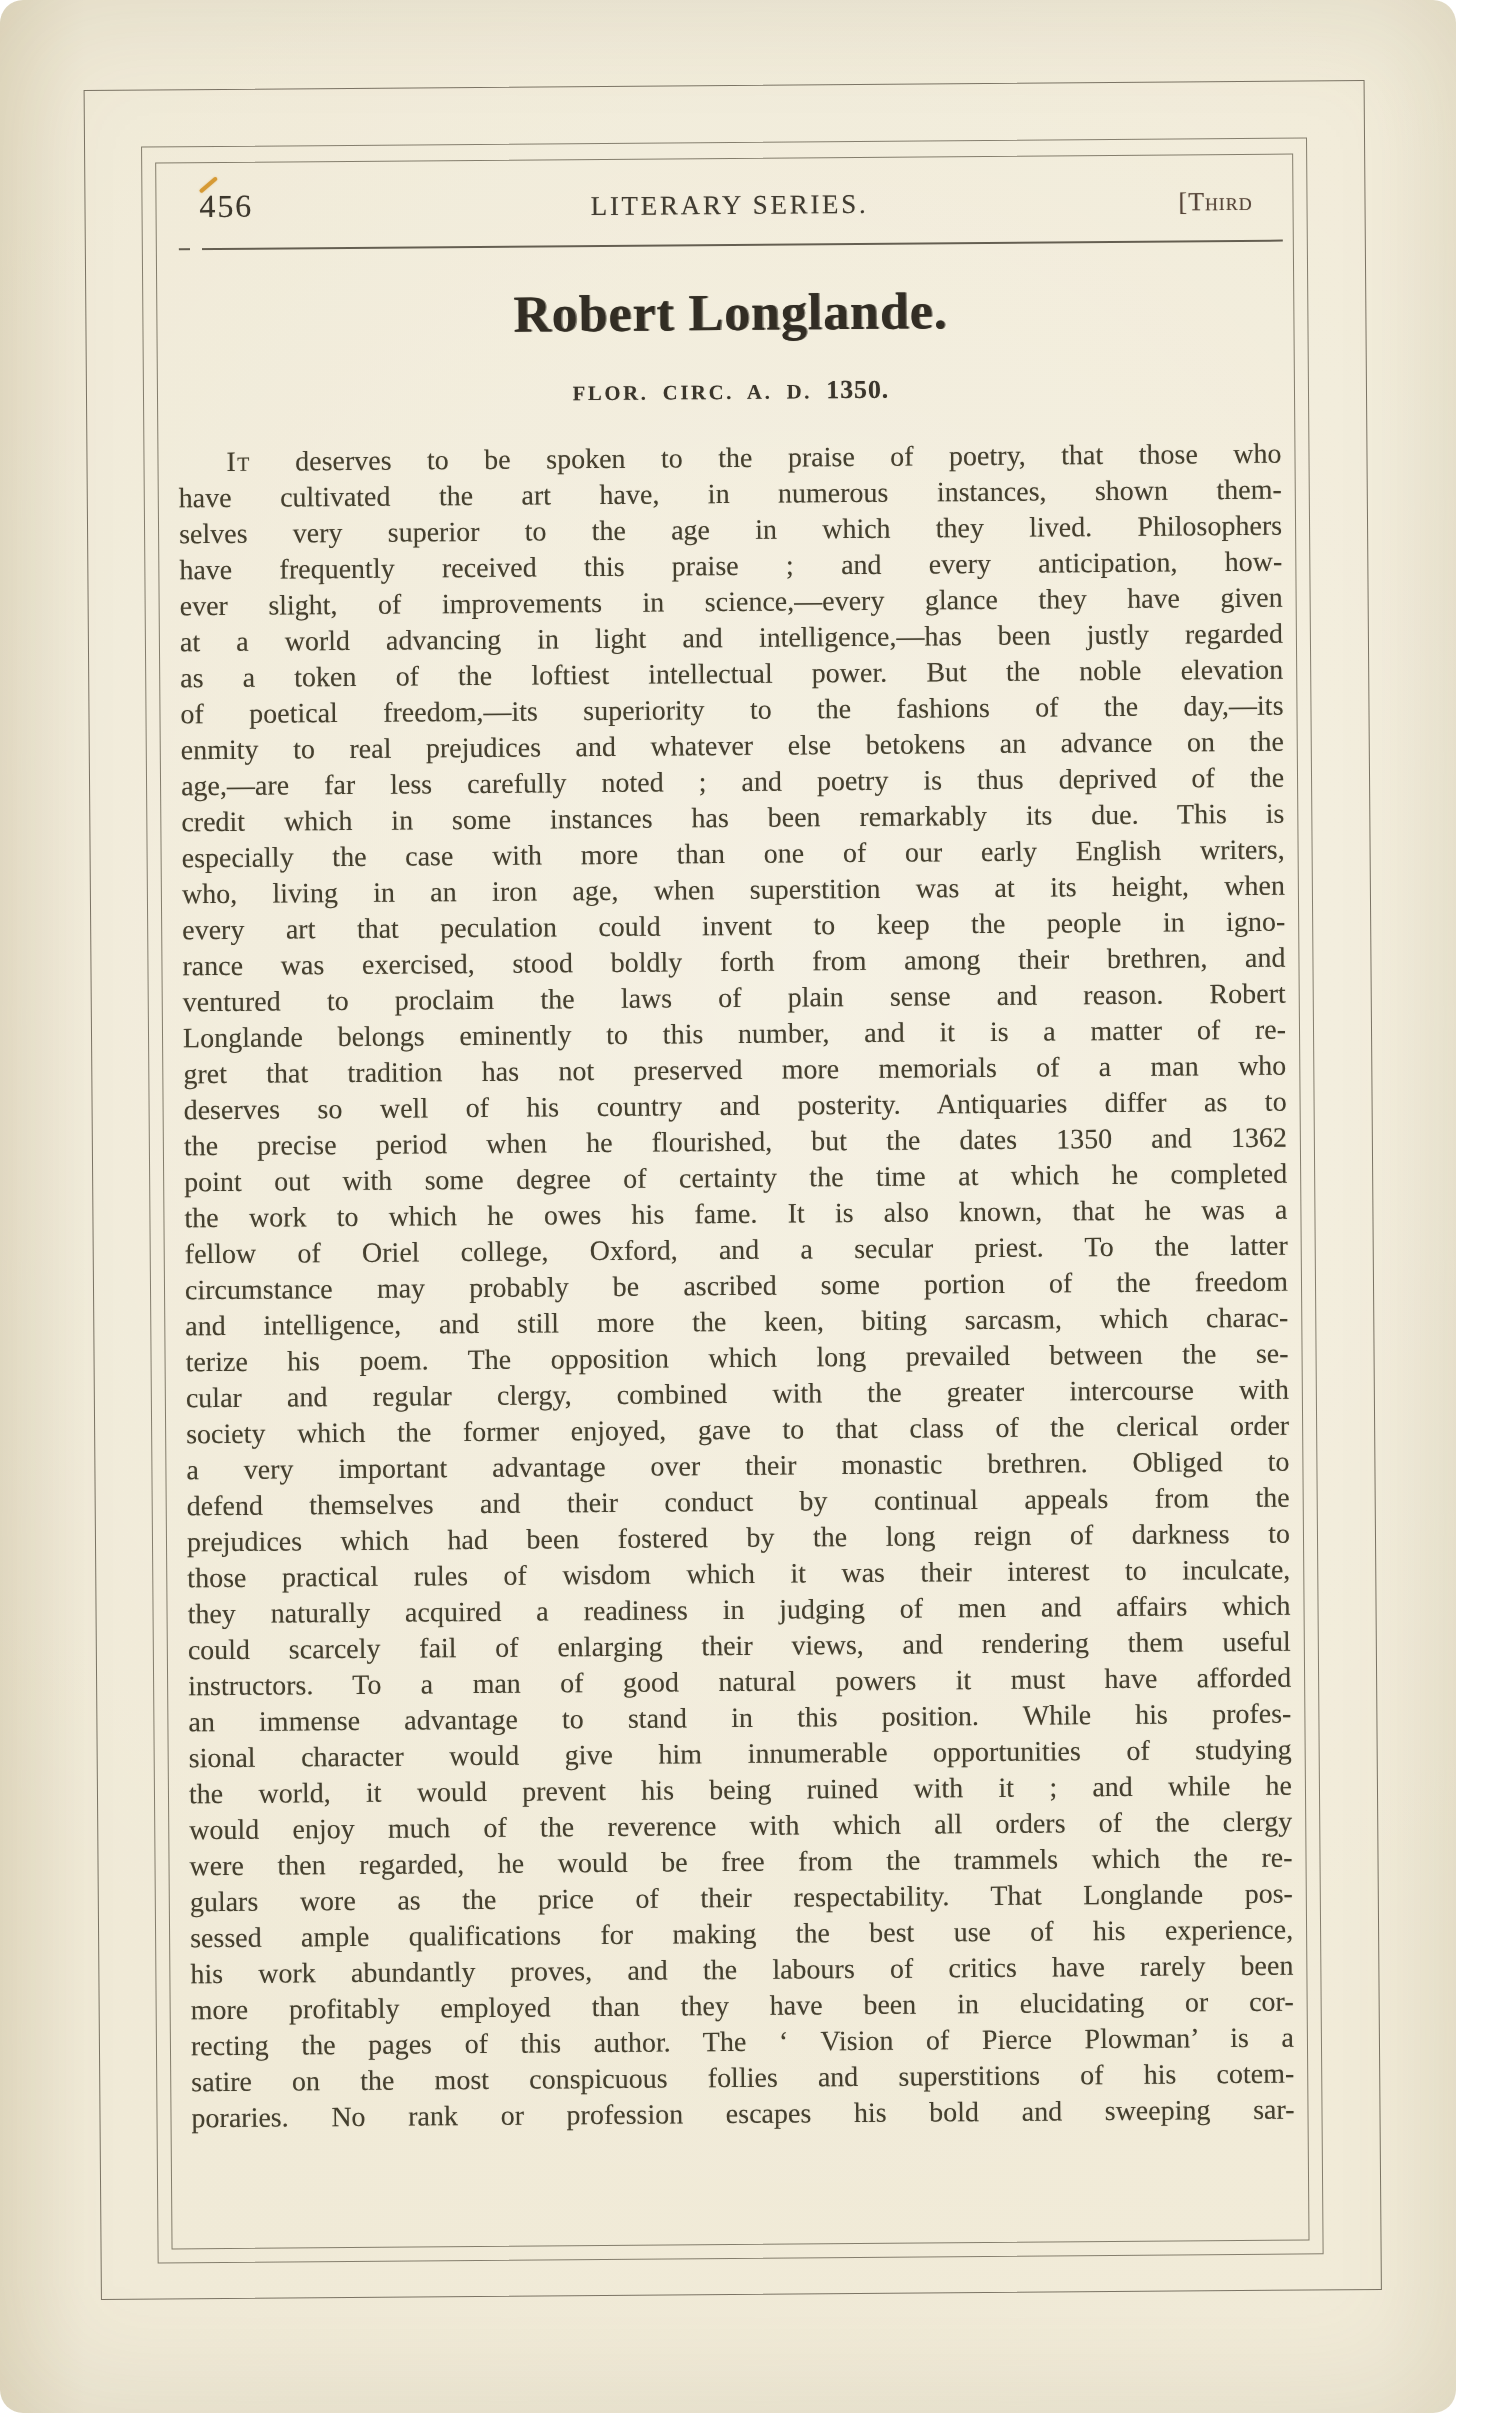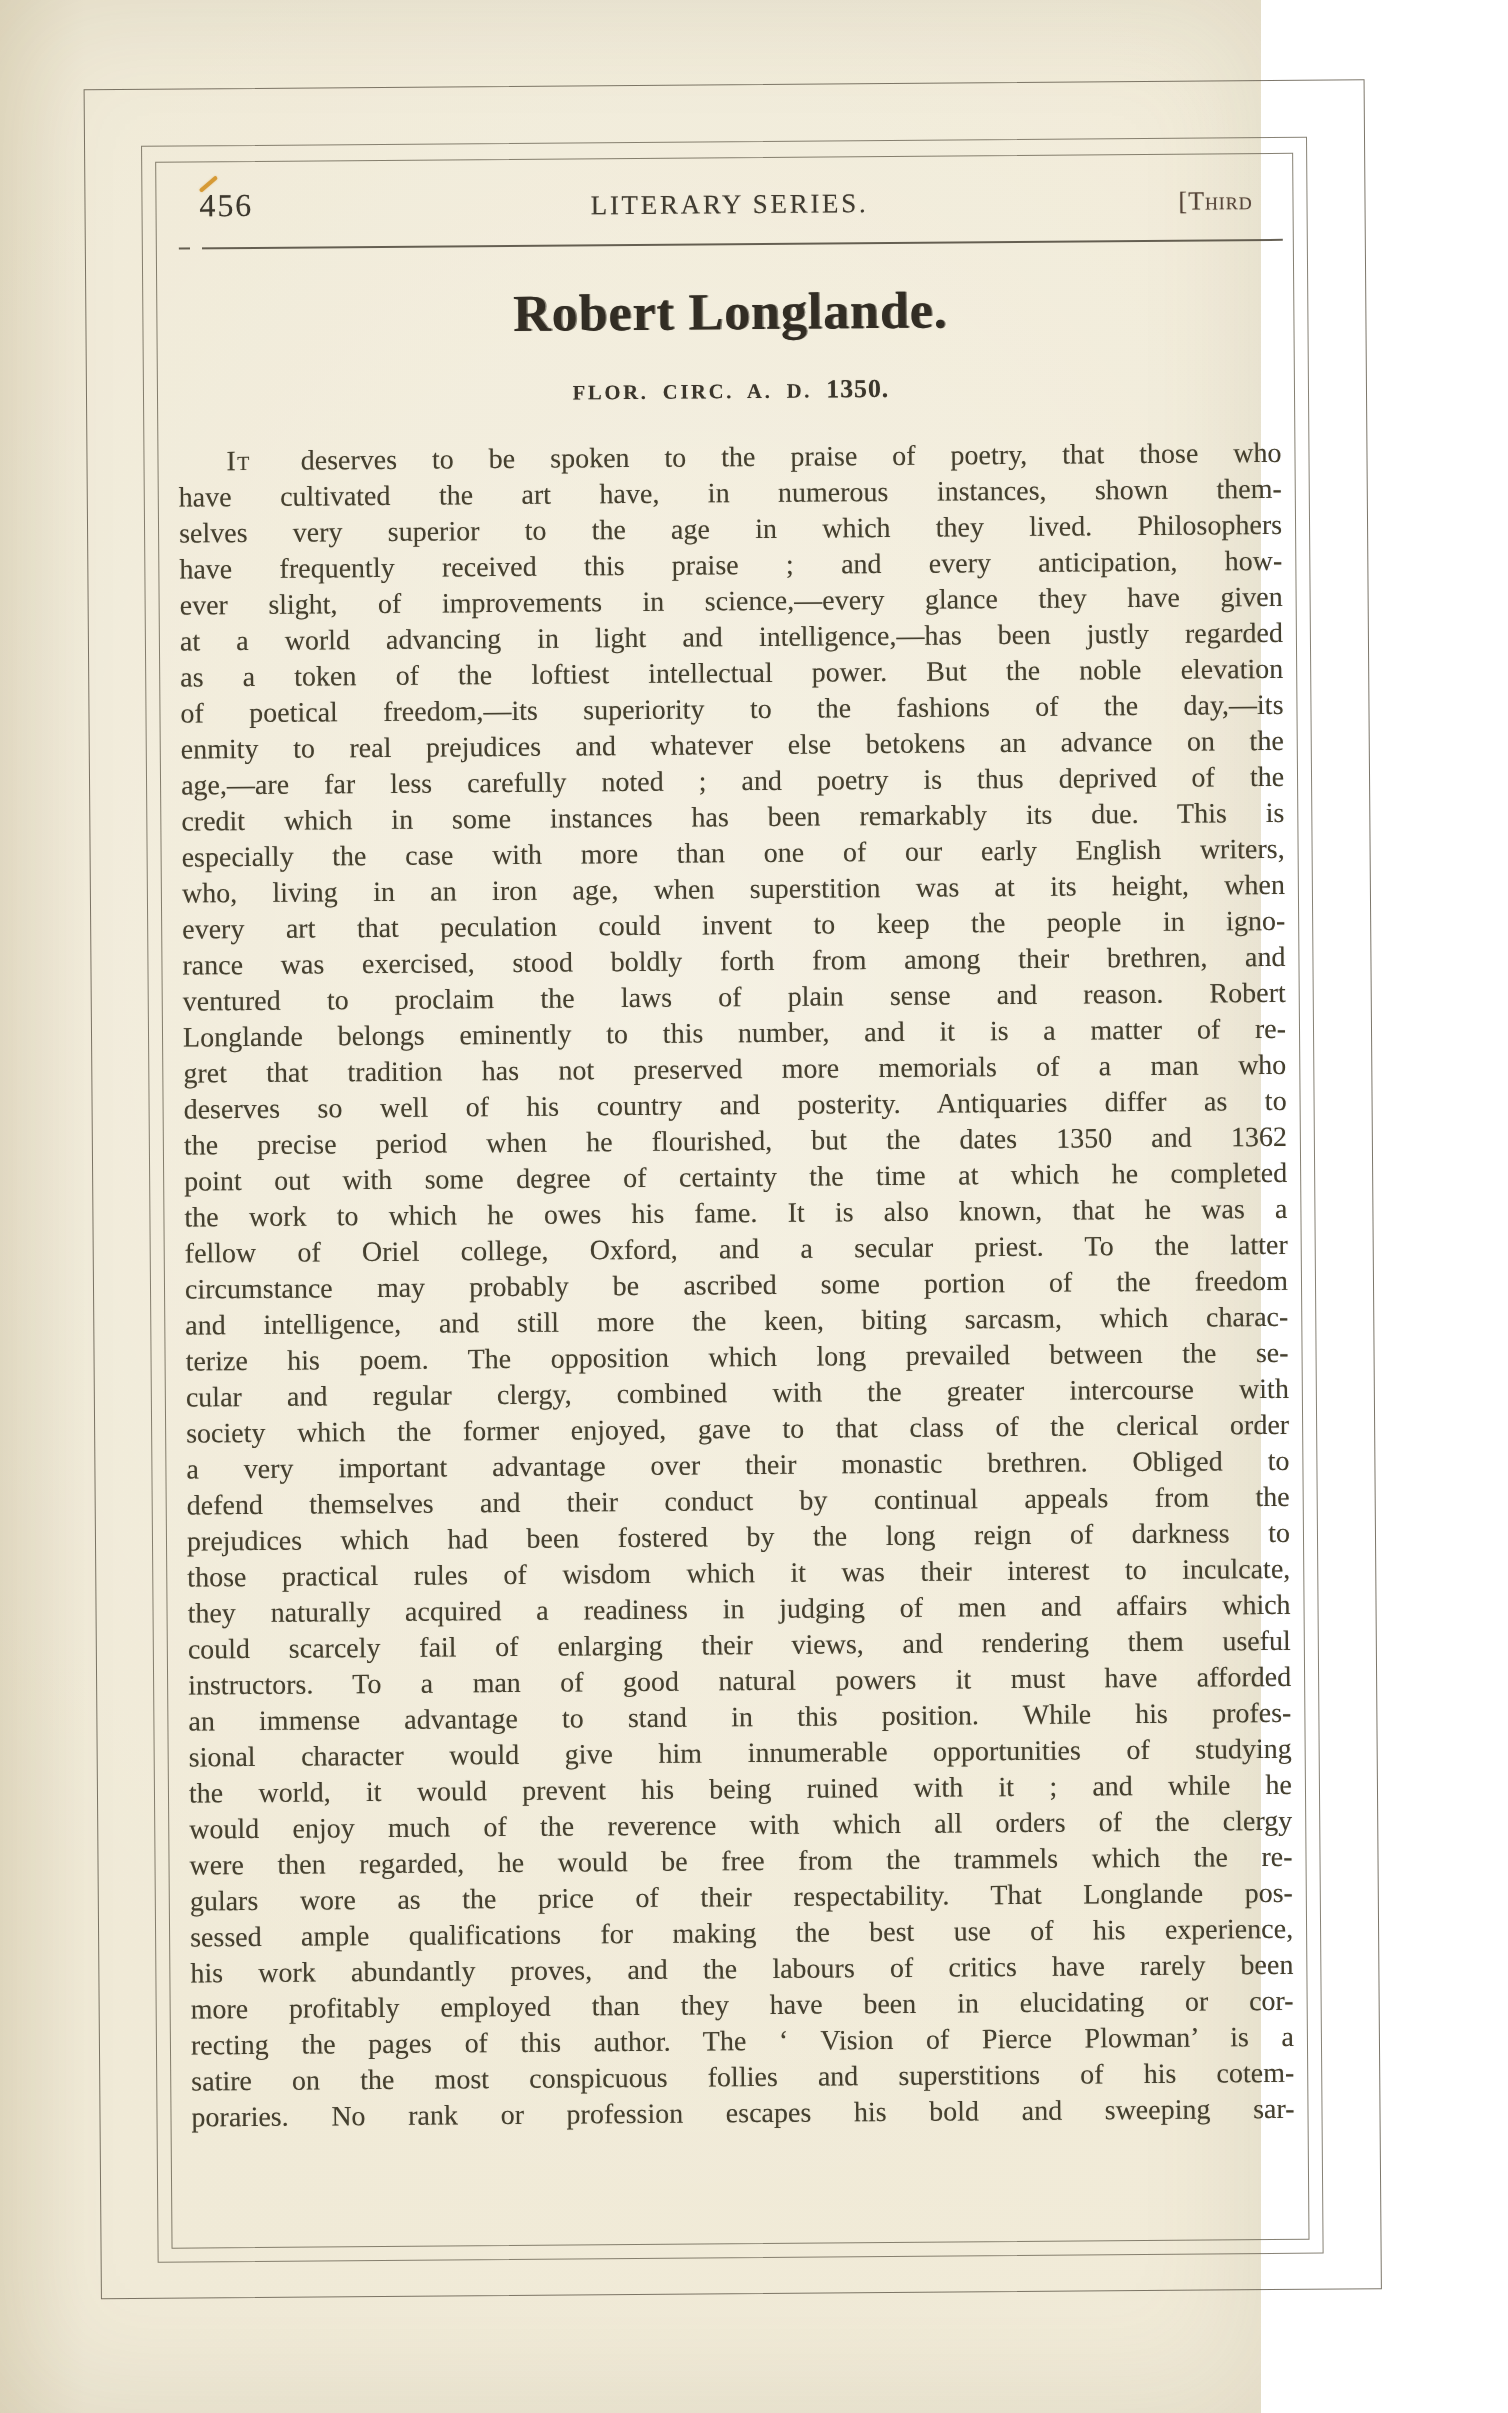--- a/index.html
+++ b/index.html
@@ -3,26 +3,27 @@
 <meta charset="utf-8">
 <style>
   html, body { margin: 0; padding: 0; }
   body {
     width: 1508px; height: 2413px;
     font-family: "Liberation Serif", "DejaVu Serif", serif;
     overflow: hidden;
   }
   .paper {
     position: relative;
-    width: 1261px; height: 2413px;
+    width: 1456px; height: 2413px;
     background:
       radial-gradient(120% 85% at 55% 40%, rgba(255,255,255,0.30), rgba(255,255,255,0) 62%),
       linear-gradient(90deg, #e7dfc7 0px, #f0ead7 85px, #f1ebd8 1379px, #ebe4cd 1508px),
       #f0ead7;
     box-shadow: inset 0 0 125px rgba(110,98,66,0.14);
+    border-radius: 23px;
   }
   .tilt { position: absolute; inset: 0; transform: rotate(-0.45deg); transform-origin: 50% 48%; }
 
   
   .frame { position: absolute; pointer-events: none; }
   .frame-outer { left: 92px; top: 85px;  width: 1279px; height: 2208px; border: 1.8px solid rgba(96,89,74,0.82); }
   .frame-mid   { left: 149px; top: 142px; width: 1164px; height: 2115px; border: 1.8px solid rgba(96,89,74,0.75); }
   .frame-inner { left: 163px; top: 158px; width: 1136px; height: 2085px; border: 0.9px solid rgba(104,97,80,0.80); }
 
   .ink-mark {
@@ -77,21 +78,21 @@
     text-shadow: 0 0 0.9px rgba(70,64,50,0.38);
   }
   .body-line {
     text-align: justify;
     text-align-last: justify;
     text-justify: inter-word;
     height: 36px; overflow: visible; white-space: nowrap;
   }
   .body-line { white-space: normal; }
   .body-line.first { padding-left: 48px; }
-  .opening-word { font-variant: small-caps; letter-spacing: 1.3px; margin-right: 15px; }
+  .opening-word { font-variant: small-caps; letter-spacing: 1.3px; margin-right: 9px; }
 </style>
 </head>
 <body>
 
 <div class="paper">
   <div class="tilt">
 
     <div class="frame frame-outer"></div>
     <div class="frame frame-mid"></div>
     <div class="frame frame-inner"></div>

